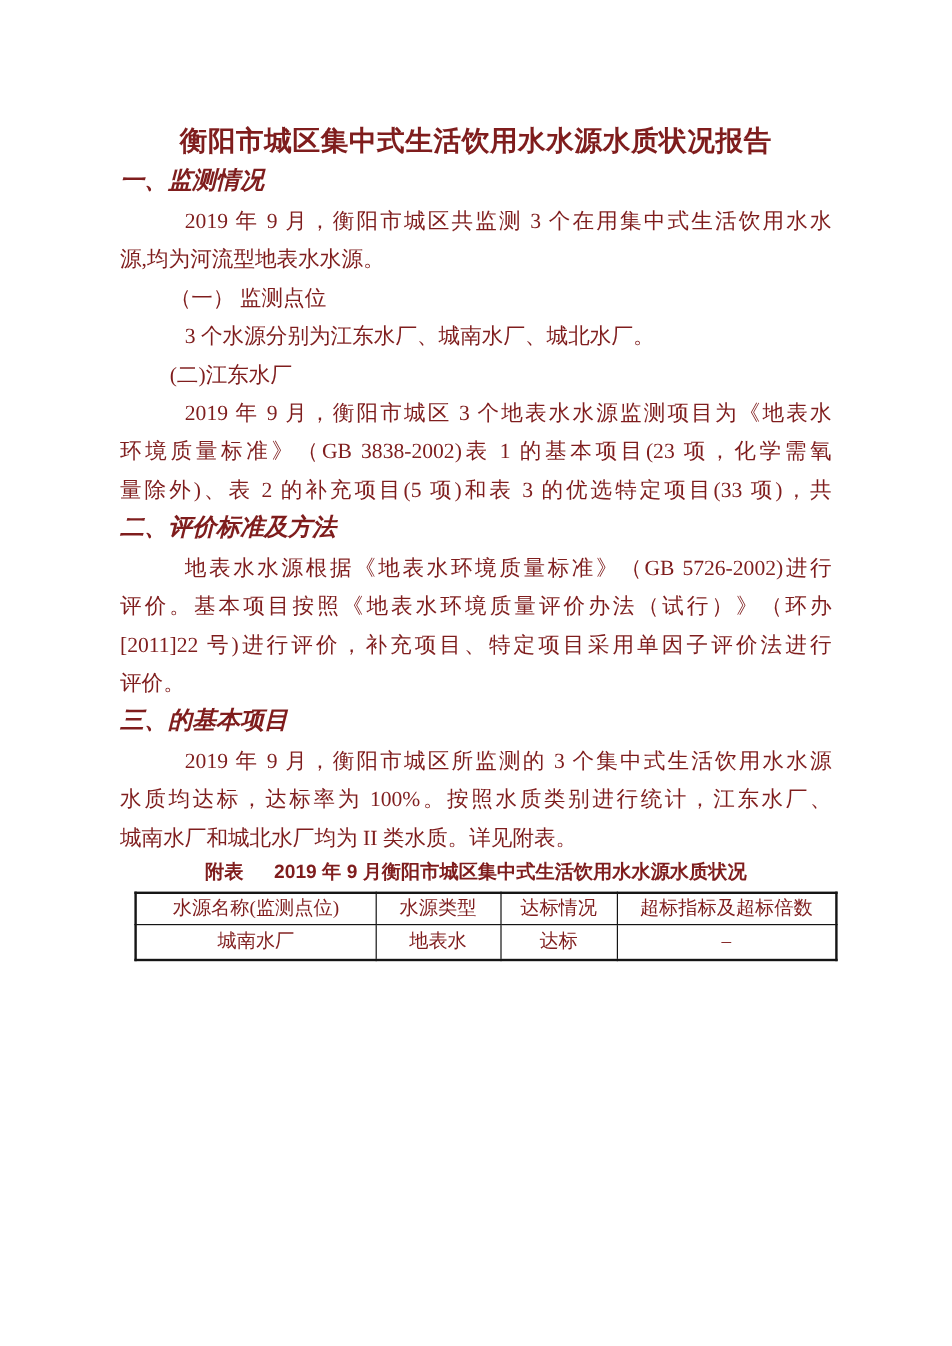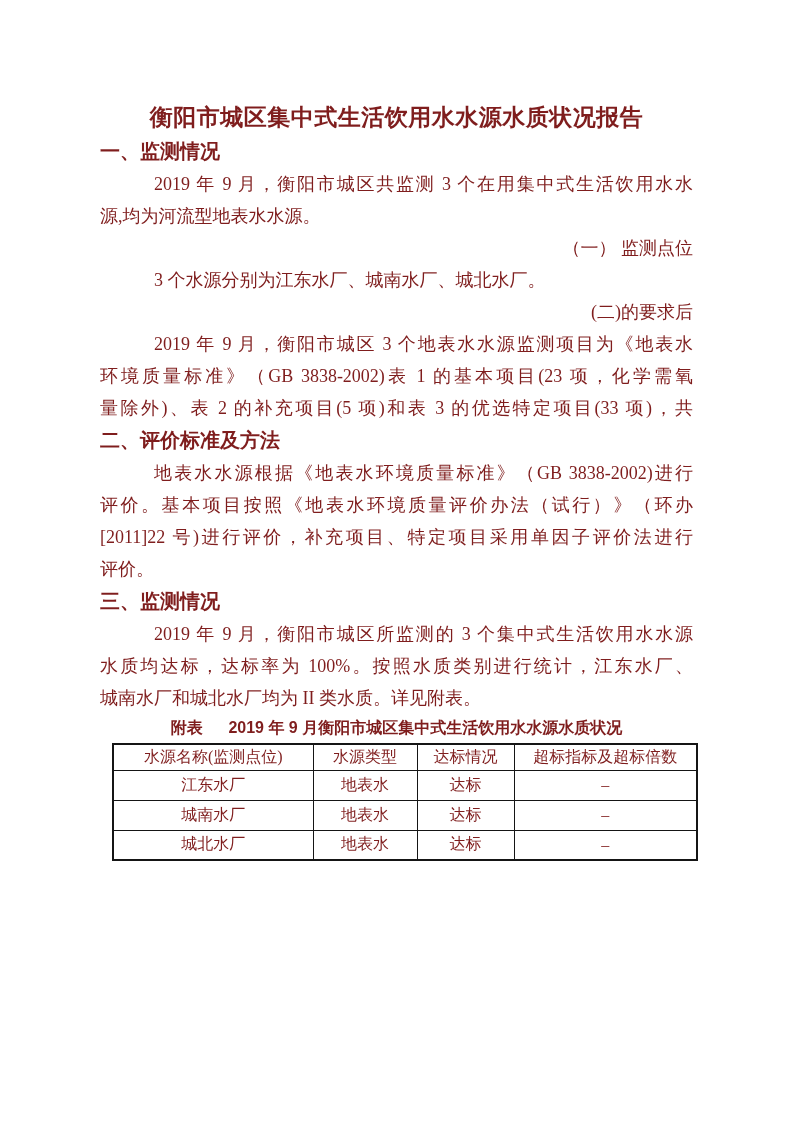--- a/index.html
+++ b/index.html
@@ -22,28 +22,29 @@
     font-weight: bold;
     text-align: center;
     letter-spacing: 0.5px;
   }
   .heading {
     margin: 0;
     font-size: 20px;
     line-height: 33px;
     font-weight: bold;
     font-family: "Liberation Sans", "DejaVu Sans", sans-serif;
+    font-style: italic;
   }
   .line {
     font-size: 18px;
     line-height: 32px;
     text-align: left;
   }
   .indent { text-indent: 3em; }
-  .indent-sub { text-indent: 2.3em; text-align: right; }
+  .indent-sub { text-indent: 2.3em; }
   .stretch {
     text-align: justify;
     text-align-last: justify;
   }
   .caption {
     margin-top: 2px;
     font-family: "Liberation Sans", "DejaVu Sans", sans-serif;
     font-weight: bold;
     font-size: 16px;
     line-height: 24px;
@@ -85,32 +86,32 @@
 
 <div class="page">
 
   <h1 class="title">衡阳市城区集中式生活饮用水水源水质状况报告</h1>
 
   <h2 class="heading">一、监测情况</h2>
   <div class="line indent stretch">2019 年 9 月，衡阳市城区共监测 3 个在用集中式生活饮用水水</div>
   <div class="line">源,均为河流型地表水水源。</div>
   <div class="line indent-sub">（一） 监测点位</div>
   <div class="line indent">3 个水源分别为江东水厂、城南水厂、城北水厂。</div>
-  <div class="line indent-sub">(二)的要求后</div>
+  <div class="line indent-sub">(二)江东水厂</div>
   <div class="line indent stretch">2019 年 9 月，衡阳市城区 3 个地表水水源监测项目为《地表水</div>
   <div class="line stretch">环境质量标准》（GB 3838-2002)表 1 的基本项目(23 项，化学需氧</div>
   <div class="line stretch">量除外)、表 2 的补充项目(5 项)和表 3 的优选特定项目(33 项)，共</div>
 
   <h2 class="heading">二、评价标准及方法</h2>
-  <div class="line indent stretch">地表水水源根据《地表水环境质量标准》（GB 3838-2002)进行</div>
+  <div class="line indent stretch">地表水水源根据《地表水环境质量标准》（GB 5726-2002)进行</div>
   <div class="line stretch">评价。基本项目按照《地表水环境质量评价办法（试行）》（环办</div>
   <div class="line stretch">[2011]22 号)进行评价，补充项目、特定项目采用单因子评价法进行</div>
   <div class="line">评价。</div>
 
-  <h2 class="heading">三、监测情况</h2>
+  <h2 class="heading">三、的基本项目</h2>
   <div class="line indent stretch">2019 年 9 月，衡阳市城区所监测的 3 个集中式生活饮用水水源</div>
   <div class="line stretch">水质均达标，达标率为 100%。按照水质类别进行统计，江东水厂、</div>
   <div class="line">城南水厂和城北水厂均为 II 类水质。详见附表。</div>
 
   <div class="caption">
     <span class="caption-label">附表</span><span>2019 年 9 月衡阳市城区集中式生活饮用水水源水质状况</span>
   </div>
 
   <table class="wq-table">
     <colgroup>
@@ -122,33 +123,21 @@
     <thead>
       <tr>
         <th>水源名称(监测点位)</th>
         <th>水源类型</th>
         <th>达标情况</th>
         <th>超标指标及超标倍数</th>
       </tr>
     </thead>
     <tbody>
       <tr class="data-row">
-        <td>江东水厂</td>
-        <td>地表水</td>
-        <td>达标</td>
-        <td>–</td>
-      </tr>
-      <tr class="data-row">
         <td>城南水厂</td>
-        <td>地表水</td>
-        <td>达标</td>
-        <td>–</td>
-      </tr>
-      <tr class="data-row">
-        <td>城北水厂</td>
         <td>地表水</td>
         <td>达标</td>
         <td>–</td>
       </tr>
     </tbody>
   </table>
 
 </div>
 
 </body></html>

